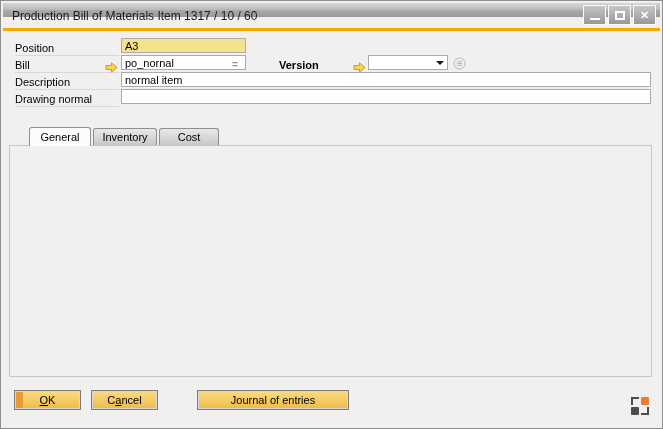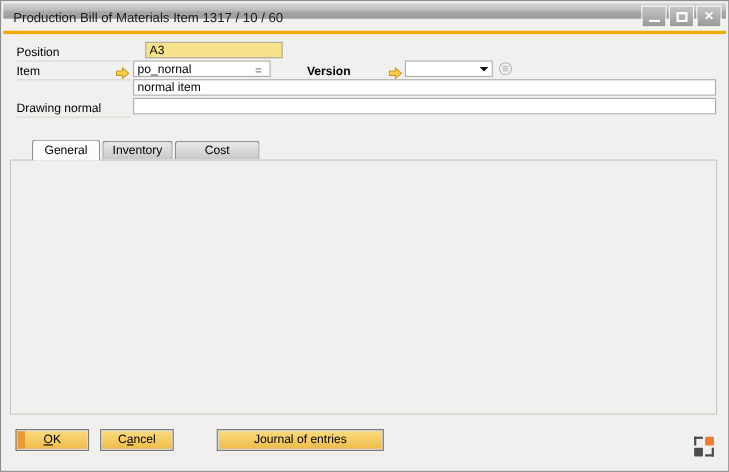--- a/index.html
+++ b/index.html
@@ -68,23 +68,23 @@
         </div>
       <div class="tbtn">
           <span class="glyph-max"></span>
         </div>
       <div class="tbtn"><span>✕</span></div>
     </div>
   </div>
   <div class="accent" style="background:#F0AB00;"></div>
 
   <span class="lbl" style="left:14px;top:41px;width:104px;">Position</span>
-  <input class="txt yellow" style="left: 131px; top: 37px; width: 125px;" value="A3">
-
-  <span class="lbl" style="left:14px;top:58px;width:104px;">Item</span>
+  <input class="txt yellow" style="left: 120px; top: 37px; width: 125px;" value="A3">
+
+  <span class="lbl" style="left:14px;top:58px;width:104px;">Bill</span>
   <span class="arrow" style="left:104px;top:58px;">
     <svg width="13" height="11" viewBox="0 0 13 11">
         <path d="M1 3.5 H6.5 V0.8 L12 5.5 L6.5 10.2 V7.5 H1 Z" fill="#FFD24A" stroke="#C9992B" stroke-width="1"></path>
       </svg>
   </span>
   <input class="txt" style="left: 120px; top: 54px; width: 125px; padding-right: 28px;" value="po_nornal">
   <span class="choose" style="left:231px;top:58px;">=</span>
 
   <span class="lbl" style="left:278px;top:58px;width:72px;font-weight:bold;">Version</span>
   <span class="arrow" style="left:352px;top:58px;">
@@ -96,28 +96,29 @@
     <span></span>
     <span class="tri"></span>
   </div>
   <span class="circ-icon" style="left:452px;top:55px;">
     <svg width="13" height="13" viewBox="0 0 13 13">
         <circle cx="6.5" cy="6.5" r="5.5" fill="#f0efee" stroke="#b8b8b8"></circle>
         <path d="M4 4.7 H9 M4 6.5 H9 M4 8.3 H9" stroke="#b8b8b8" stroke-width="1"></path>
       </svg>
   </span>
 
+  <span class="lbl" style="left:14px;top:75px;width:104px;">Description</span>
   <input class="txt" style="left: 120px; top: 71px; width: 530px;" value="normal item">
 
   <span class="lbl" style="left:14px;top:92px;width:104px;">Drawing normal</span>
   <input class="txt" style="left: 120px; top: 88px; width: 530px;" value="">
 
   <div class="tab active" style="left:28px;width:62px;">General</div>
   <div class="tab" style="left:92px;width:64px;">Inventory</div>
-  <div class="tab" style="left:158px;width:77px;">Cost</div>
+  <div class="tab" style="left:158px;width:60px;">Cost</div>
   <div class="pane"></div>
 
   <span class="lbl" style="left:20px;top:163px;width:130px;">Quantity</span>
   <input class="txt num" style="left: 152px; top: 161px; width: 118px;" value="1.00">
   <div class="dd gray" style="left:274px;top:161px;width:66px;">
     <span>Pcs</span>
     <span class="tri"></span>
   </div>
 
   <span class="lbl" style="left:20px;top:180px;width:130px;">Fixed quantity surcharge</span>

